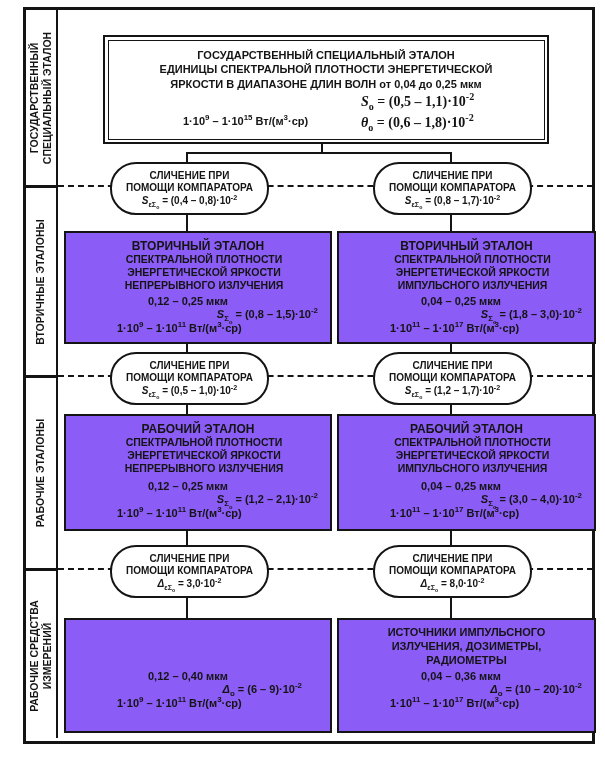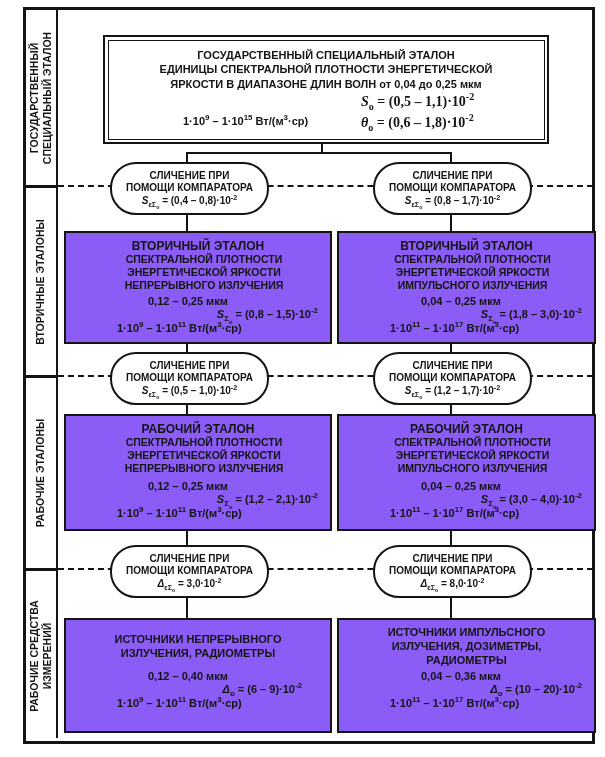--- a/index.html
+++ b/index.html
@@ -170,22 +170,20 @@
 ЭНЕРГЕТИЧЕСКОЙ ЯРКОСТИ
 ИМПУЛЬСНОГО ИЗЛУЧЕНИЯ</div>
     <div class="vals">
       <span class="wl">0,04 – 0,25 мкм</span>
       <span class="sf"><i>S</i><sub>Σ<sub>о</sub></sub> = (3,0 – 4,0)·10<sup>-2</sup></span>
       <span class="rg">1·10<sup>11</sup> – 1·10<sup>17</sup> Вт/(м<sup>3</sup>·ср)</span>
     </div>
   </div>
 
   <div class="ibox col-l" style="top:618px;height:111px">
-    <div class="i-title pre">ИСТОЧНИКИ НЕПРЕРЫВНОГО
-ИЗЛУЧЕНИЯ, РАДИОМЕТРЫ</div>
     <div class="vals">
       <span class="wl">0,12 – 0,40 мкм</span>
       <span class="sf" style="right:28px"><i>Δ</i><sub>о</sub> = (6 – 9)·10<sup>-2</sup></span>
       <span class="rg">1·10<sup>9</sup> – 1·10<sup>11</sup> Вт/(м<sup>3</sup>·ср)</span>
     </div>
   </div>
   <div class="ibox col-r" style="top:618px;height:111px">
     <div class="i-title pre">ИСТОЧНИКИ ИМПУЛЬСНОГО
 ИЗЛУЧЕНИЯ, ДОЗИМЕТРЫ,
 РАДИОМЕТРЫ</div>

